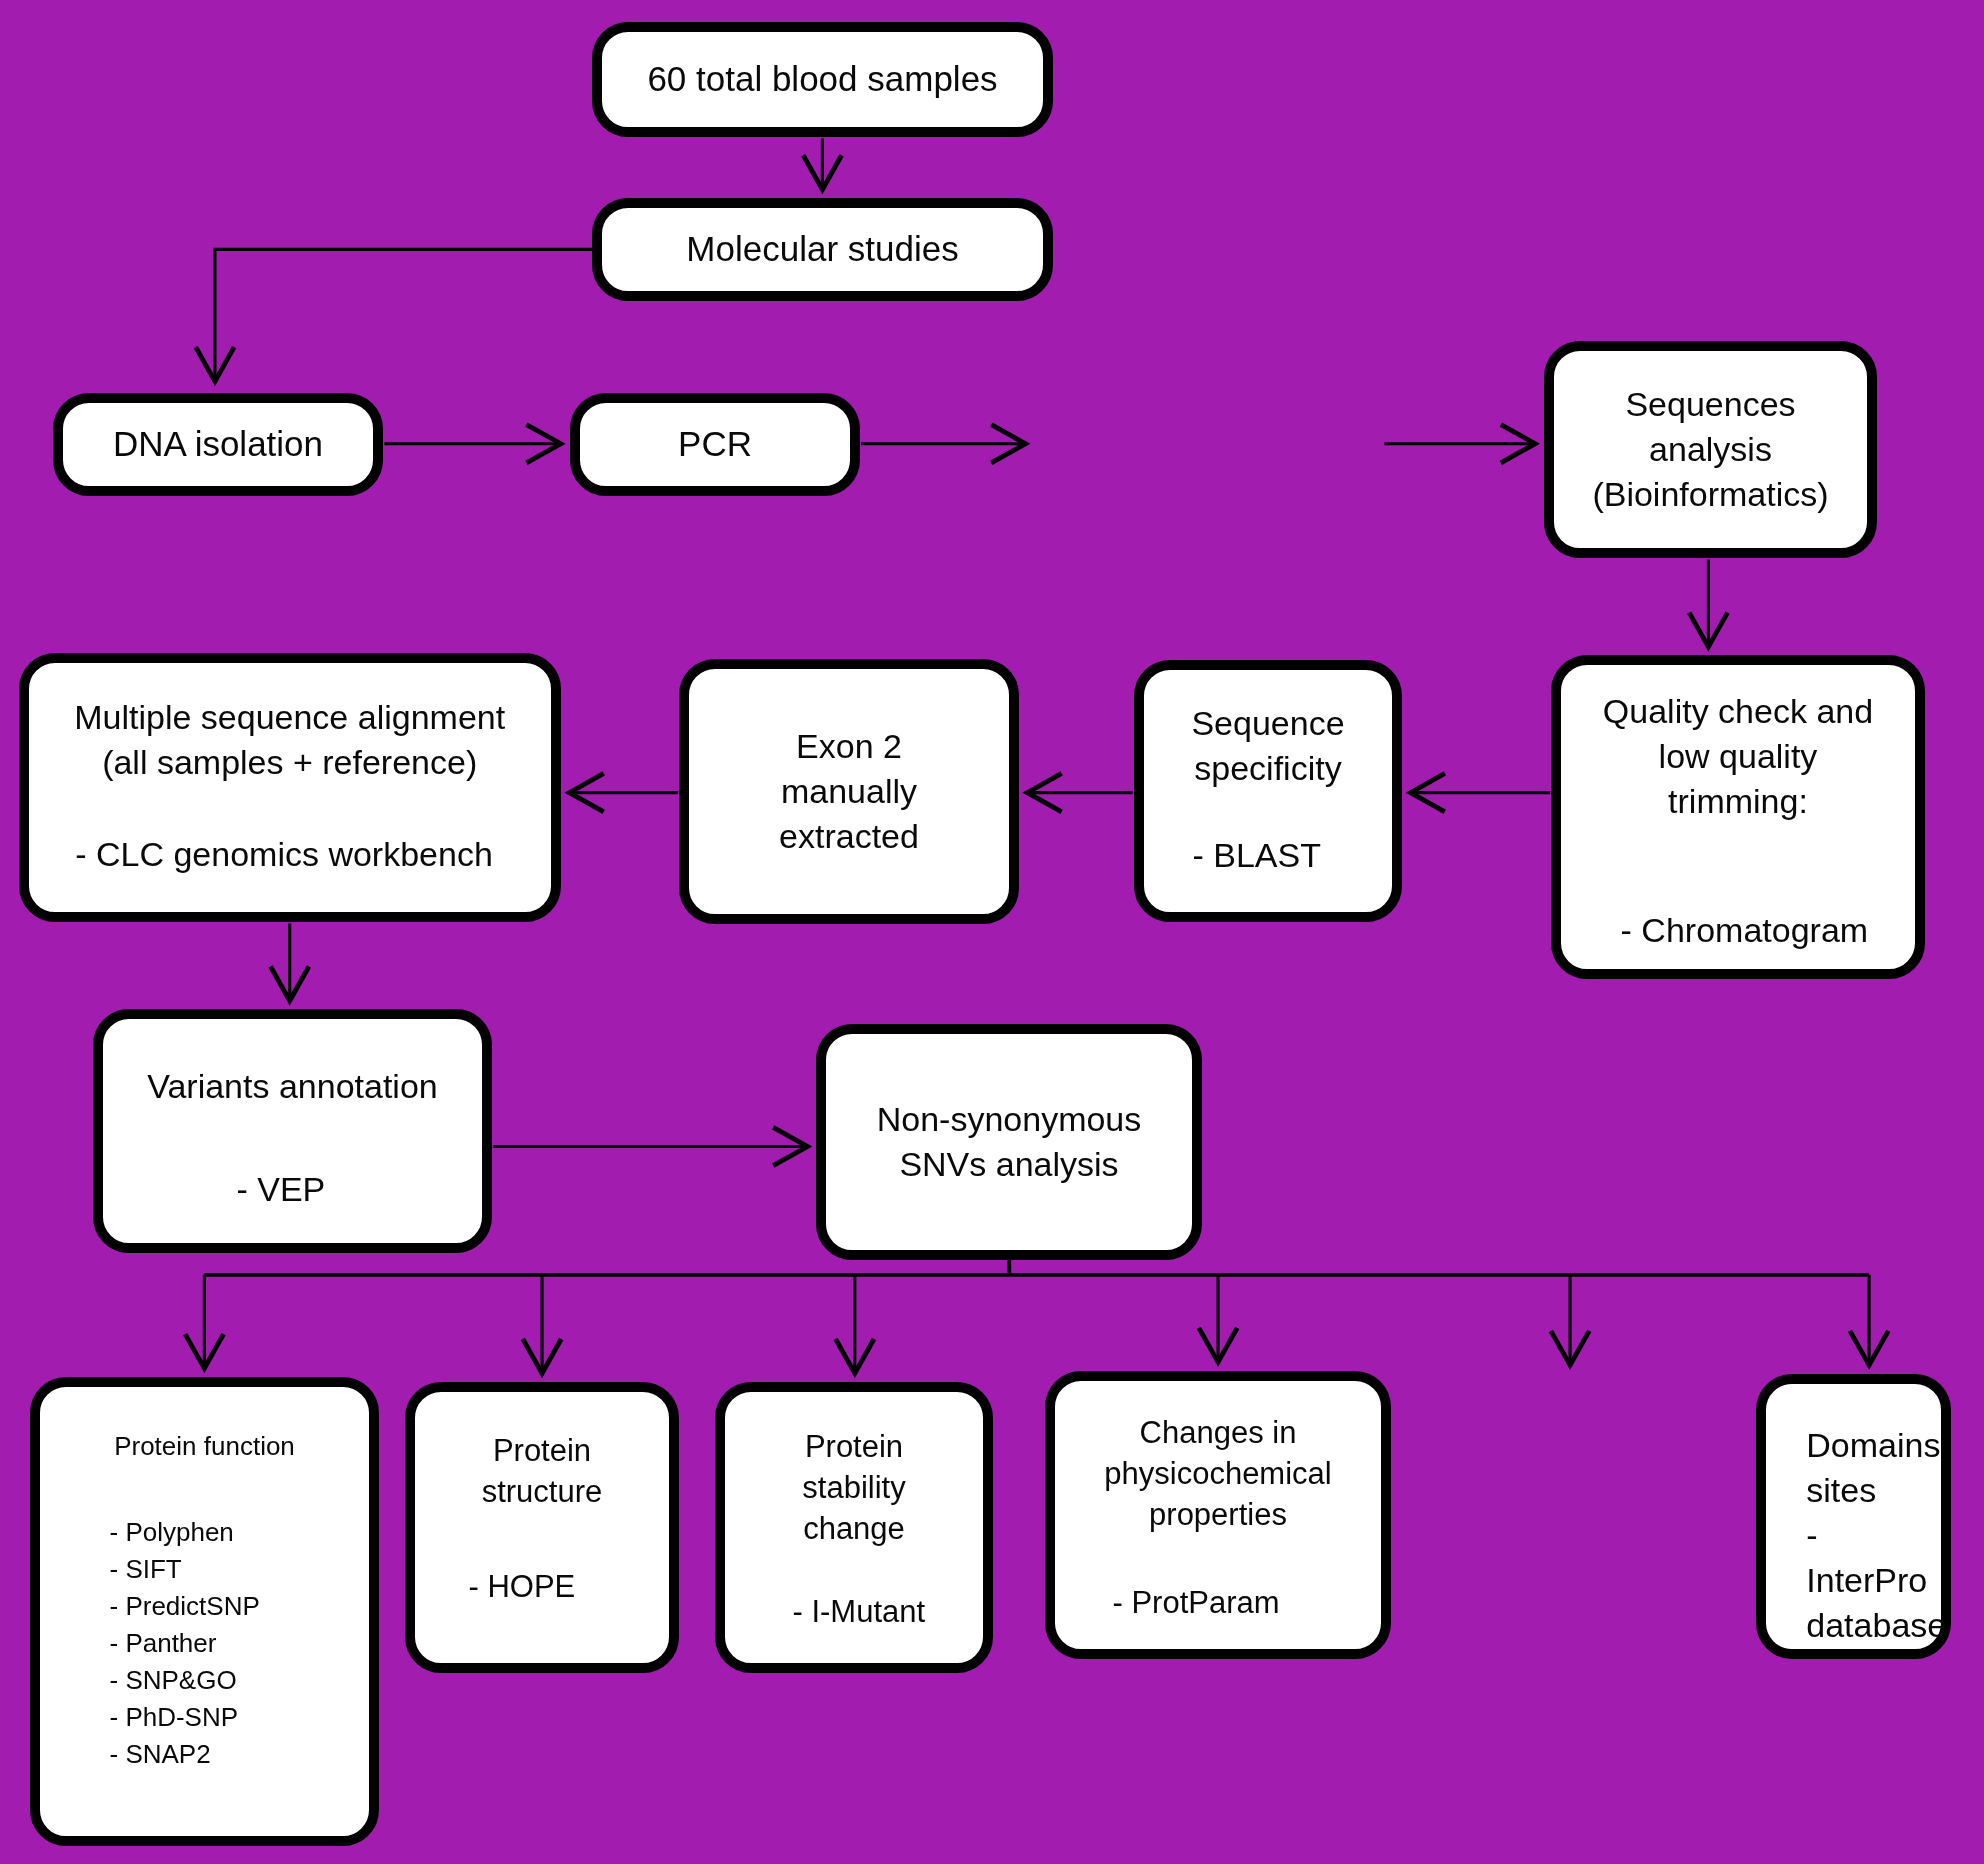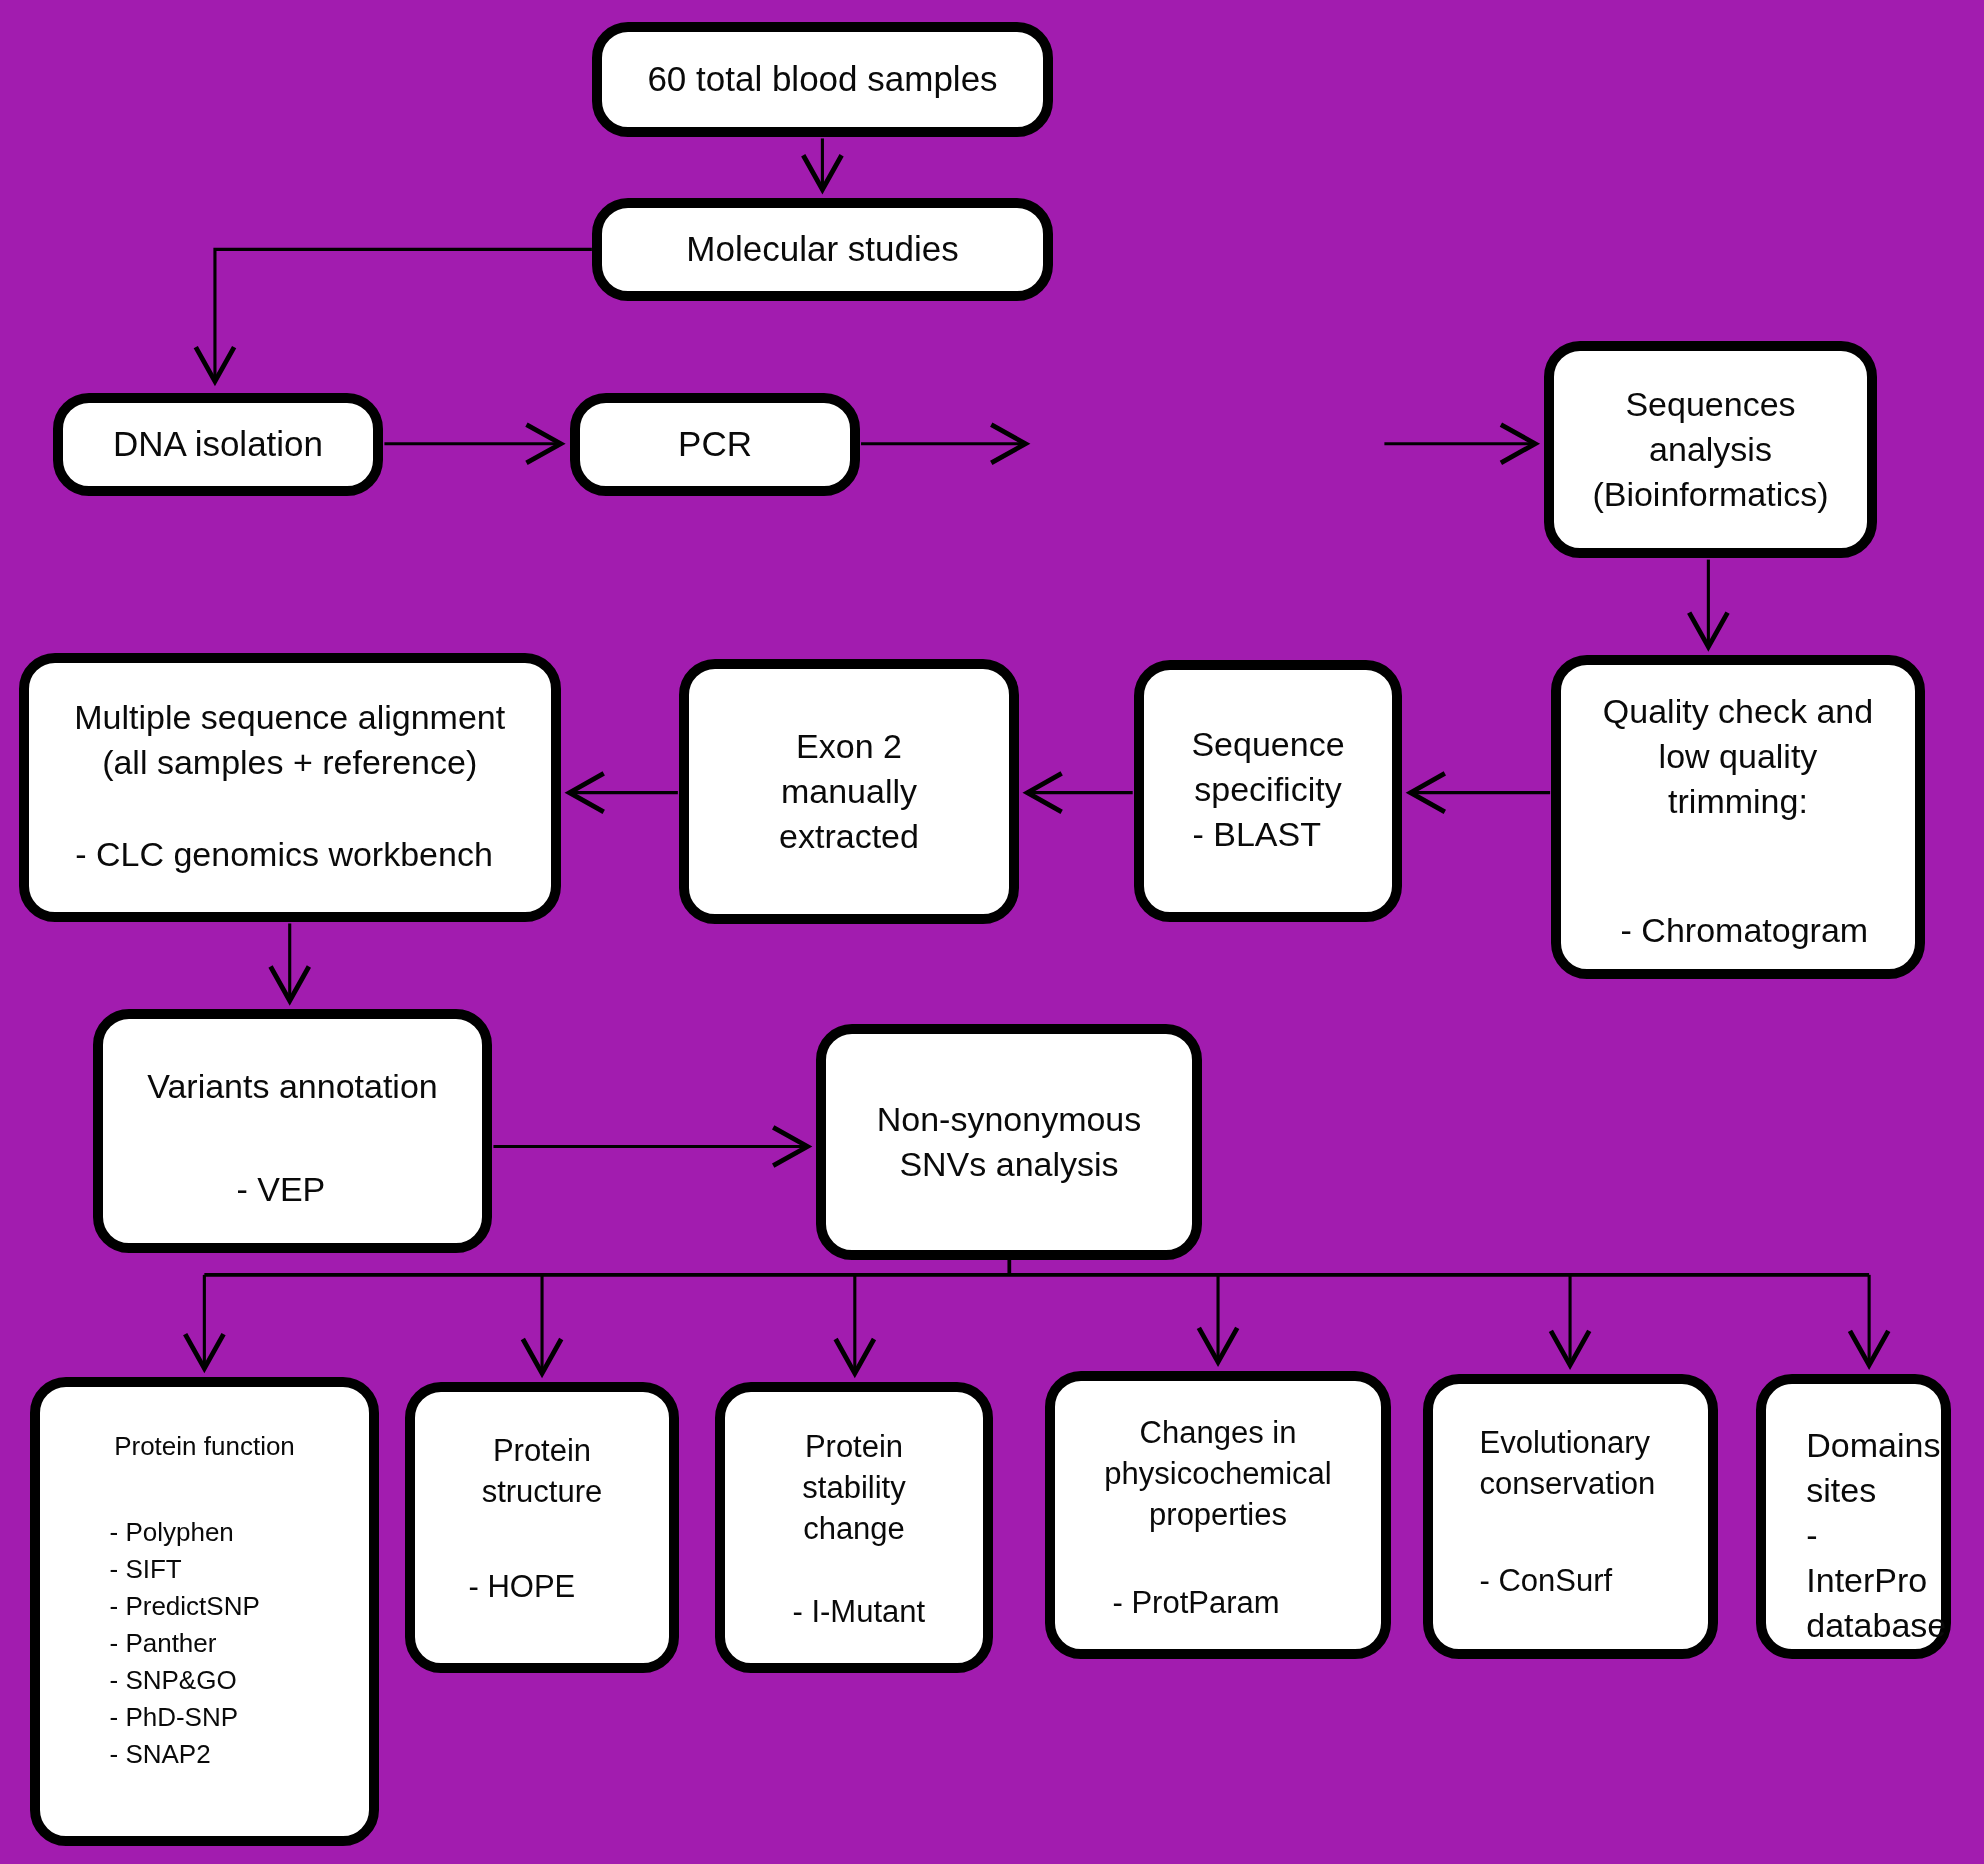--- a/index.html
+++ b/index.html
@@ -87,21 +87,21 @@
 (Bioinformatics)</div>
   </div>
 
   <div class="node sb" style="left:1551px;top:655px;width:374px;height:324px;padding:24px 15.6px 16px;">
     <div class="title">Quality check and
 low quality
 trimming:</div>
     <div class="tools" style="padding-left:44px;">- Chromatogram</div>
   </div>
 
-  <div class="node sb" style="left:1134px;top:660px;width:268px;height:262px;padding:31px 12.5px 34px;justify-content:center;">
+  <div class="node sb" style="left:1134px;top:660px;width:268px;height:262px;padding:31px 12.5px 34px;">
     <div class="title">Sequence
 specificity</div>
     <div class="tools" style="padding-left:36px;">- BLAST</div>
   </div>
 
   <div class="node c" style="left:679px;top:659px;width:340px;height:265px;">
     <div class="title">Exon 2
 manually
 extracted</div>
   </div>
@@ -146,25 +146,20 @@
     <div class="tools" style="padding-left:55px;">- I-Mutant</div>
   </div>
 
   <div class="node sb" style="left:1045px;top:1371px;width:346px;height:288px;padding:32px 12.5px 25px;font-size:31px;">
     <div class="title">Changes in
 physicochemical
 properties</div>
     <div class="tools" style="padding-left:45px;">- ProtParam</div>
   </div>
 
-  <div class="node sb" style="left:1423px;top:1374px;width:295px;height:285px;padding:39px 12.5px 47px;font-size:31px;">
-    <div class="title left" style="padding-left:34px;">Evolutionary
-conservation</div>
-    <div class="tools" style="padding-left:34px;">- ConSurf</div>
-  </div>
 
   <div class="node sb" style="left:1756px;top:1374px;width:195px;height:285px;padding:39px 9.3px 25px;font-size:34px;">
     <div class="title left" style="padding-left:31px;">Domains
 sites</div>
     <div class="tools" style="padding-left:31px;">- InterPro
 database</div>
   </div>
 
 </div>
 

